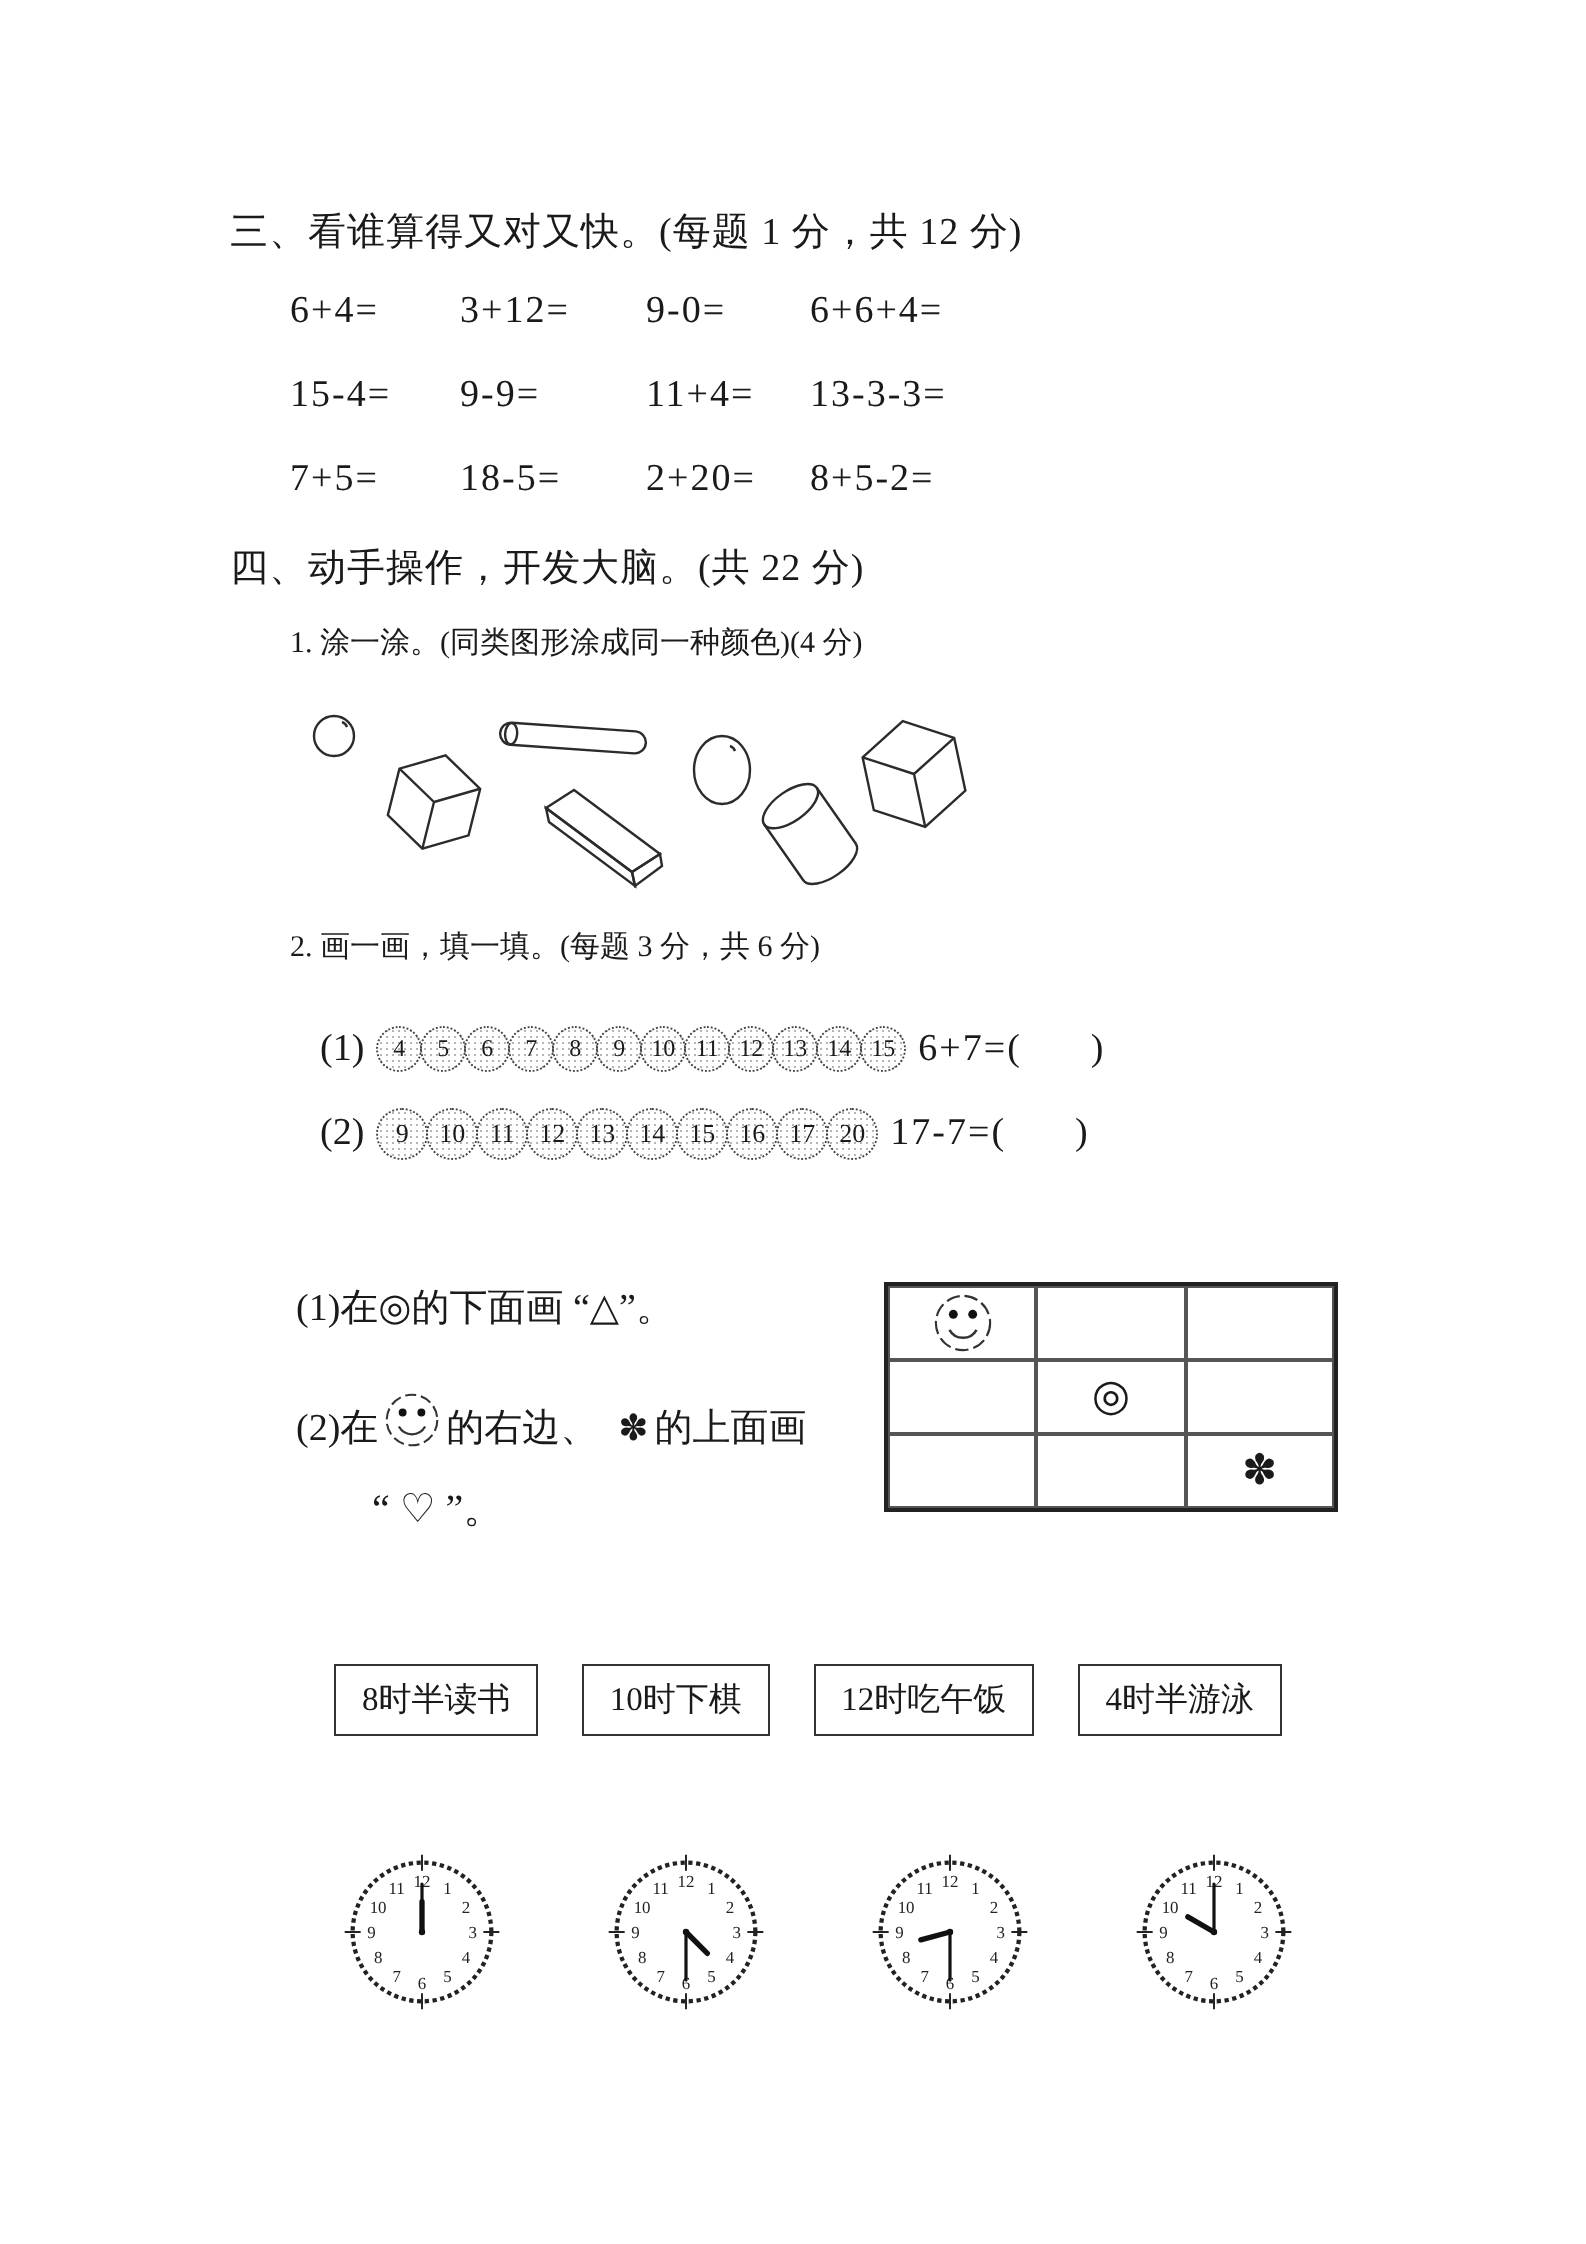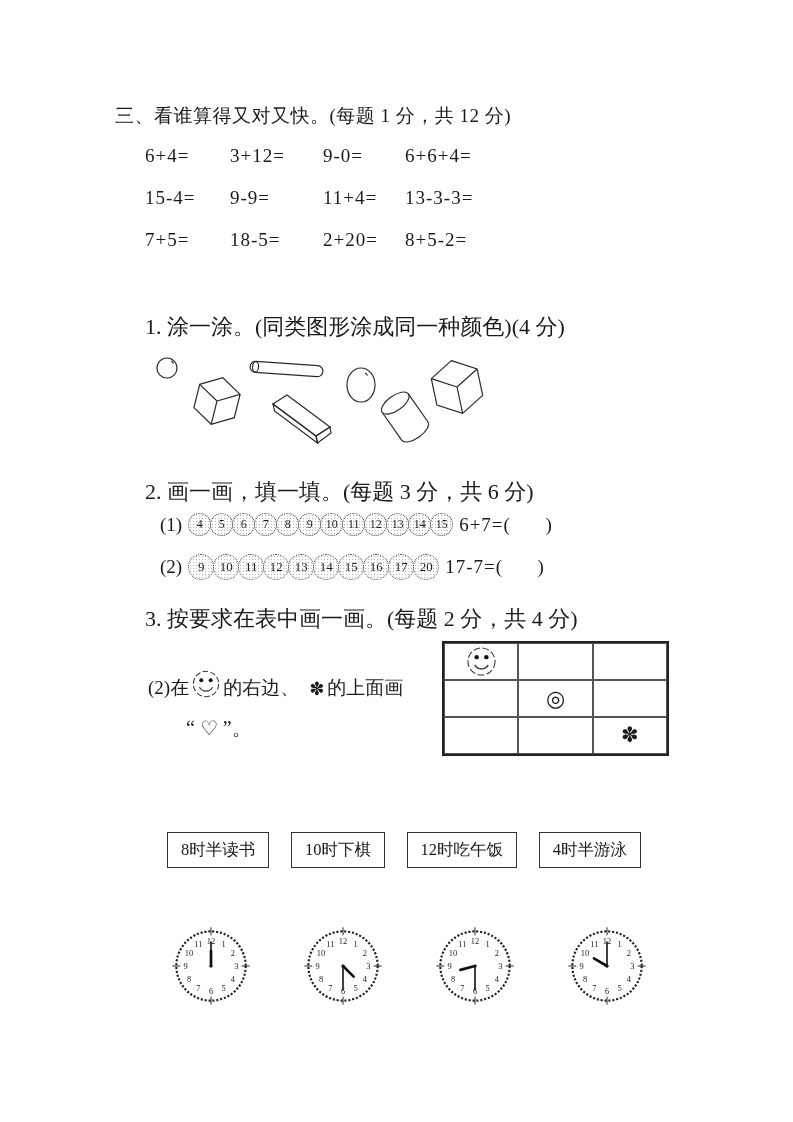--- a/index.html
+++ b/index.html
@@ -2,21 +2,21 @@
 <html><head>
 <meta charset="utf-8">
 <style>
   * { margin:0; padding:0; box-sizing:border-box; }
   body { background:#fff; }
   .page {
     position:relative; width:775px; height:1122px; background:#fff;
     font-family:"Liberation Serif","DejaVu Serif",serif; color:#1a1a1a; overflow:hidden;
   }
   .heading { position:absolute; font-size:19px; letter-spacing:.5px; white-space:nowrap; }
-  .item-label { position:absolute; font-size:22px; white-space:nowrap; }
+  .item-label { position:absolute; font-size:15px; white-space:nowrap; }
 
   
   .arith-grid {
     position:absolute; left:145px; top:144px; width:500px;
     display:grid; grid-template-columns:85px 93px 82px 1fr; row-gap:19px;
   }
   .prob { font-size:19px; letter-spacing:1px; white-space:pre; line-height:23px; }
 
   
   .shapes-svg { position:absolute; left:145px; top:340px; width:460px; height:130px; }
@@ -85,20 +85,21 @@
       <div class="prob">15-4=</div>
       <div class="prob">9-9=</div>
       <div class="prob">11+4=</div>
       <div class="prob">13-3-3=</div>
       <div class="prob">7+5=</div>
       <div class="prob">18-5=</div>
       <div class="prob">2+20=</div>
       <div class="prob">8+5-2=</div>
     </div>
 
+  <div class="heading" style="left:115px; top:271px;">四、动手操作，开发大脑。(共 22 分)</div>
 
   <div class="item-label" style="left:145px; top:312px;">1. 涂一涂。(同类图形涂成同一种颜色)(4 分)</div>
 
   <svg class="shapes-svg" viewBox="0 0 460 130">
     <g>
       <circle cx="22" cy="28" r="10"></circle>
         <path d="M26 21 a4 4 0 0 1 2.5 2.5" stroke-width="1"></path>
     </g>
     <g transform="rotate(14 72 61)">
       <path d="M72 37 L92.8 49 L92.8 73 L72 85 L51.2 73 L51.2 49 Z"></path>
@@ -120,21 +121,21 @@
     <g transform="rotate(-35 260 77)">
       <ellipse cx="260" cy="60" rx="16" ry="7.5"></ellipse>
       <path d="M244 60 L244 94 A16 7.5 0 0 0 276 94 L276 60"></path>
     </g>
     <g transform="rotate(-12 312 47)">
       <path d="M312 20 L335.4 33.5 L335.4 60.5 L312 74 L288.6 60.5 L288.6 33.5 Z"></path>
       <path d="M312 47 L288.6 33.5 M312 47 L335.4 33.5 M312 47 L312 74"></path>
     </g>
   </svg>
 
-  <div class="item-label" style="left:145px; top:477px;">2. 画一画，填一填。(每题 3 分，共 6 分)</div>
+  <div class="item-label" style="left:145px; top:464px;">2. 画一画，填一填。(每题 3 分，共 6 分)</div>
 
   <div class="numline-row" style="top:513px;">
     <span class="numline-prefix">(1)</span>
   <span class="num-circle">4</span>
       <span class="num-circle">5</span>
       <span class="num-circle">6</span>
       <span class="num-circle">7</span>
       <span class="num-circle">8</span>
       <span class="num-circle">9</span>
       <span class="num-circle">10</span>
@@ -153,23 +154,23 @@
       <span class="num-circle">12</span>
       <span class="num-circle">13</span>
       <span class="num-circle">14</span>
       <span class="num-circle">15</span>
       <span class="num-circle">16</span>
       <span class="num-circle">17</span>
       <span class="num-circle">20</span>
       <span class="eq">17-7=(      )</span>
     </div>
 
-  <div class="item-label" style="left:145px; top:604px;">3. 按要求在表中画一画。(每题 2 分，共 4 分)</div>
 
   <div class="item3-block">
+    <div class="item3-line1">(1)在◎的下面画 “△”。</div>
     <div class="item3-line2">
       <span>(2)在</span>
       <svg class="smiley" viewBox="-16 -16 32 32">
         <circle r="13.5" fill="none" stroke="#333" stroke-width="1.1" stroke-dasharray="6 2.5"></circle>
         <circle cx="-5" cy="-4" r="2.1" fill="#111"></circle>
           <circle cx="5" cy="-4" r="2.1" fill="#111"></circle>
         <path d="M -7 3.5 A 8 8 0 0 0 7 3.5" fill="none" stroke="#333" stroke-width="1.2"></path>
       </svg>
       <span>的右边、</span>
       <span class="flower-char">✽</span>

